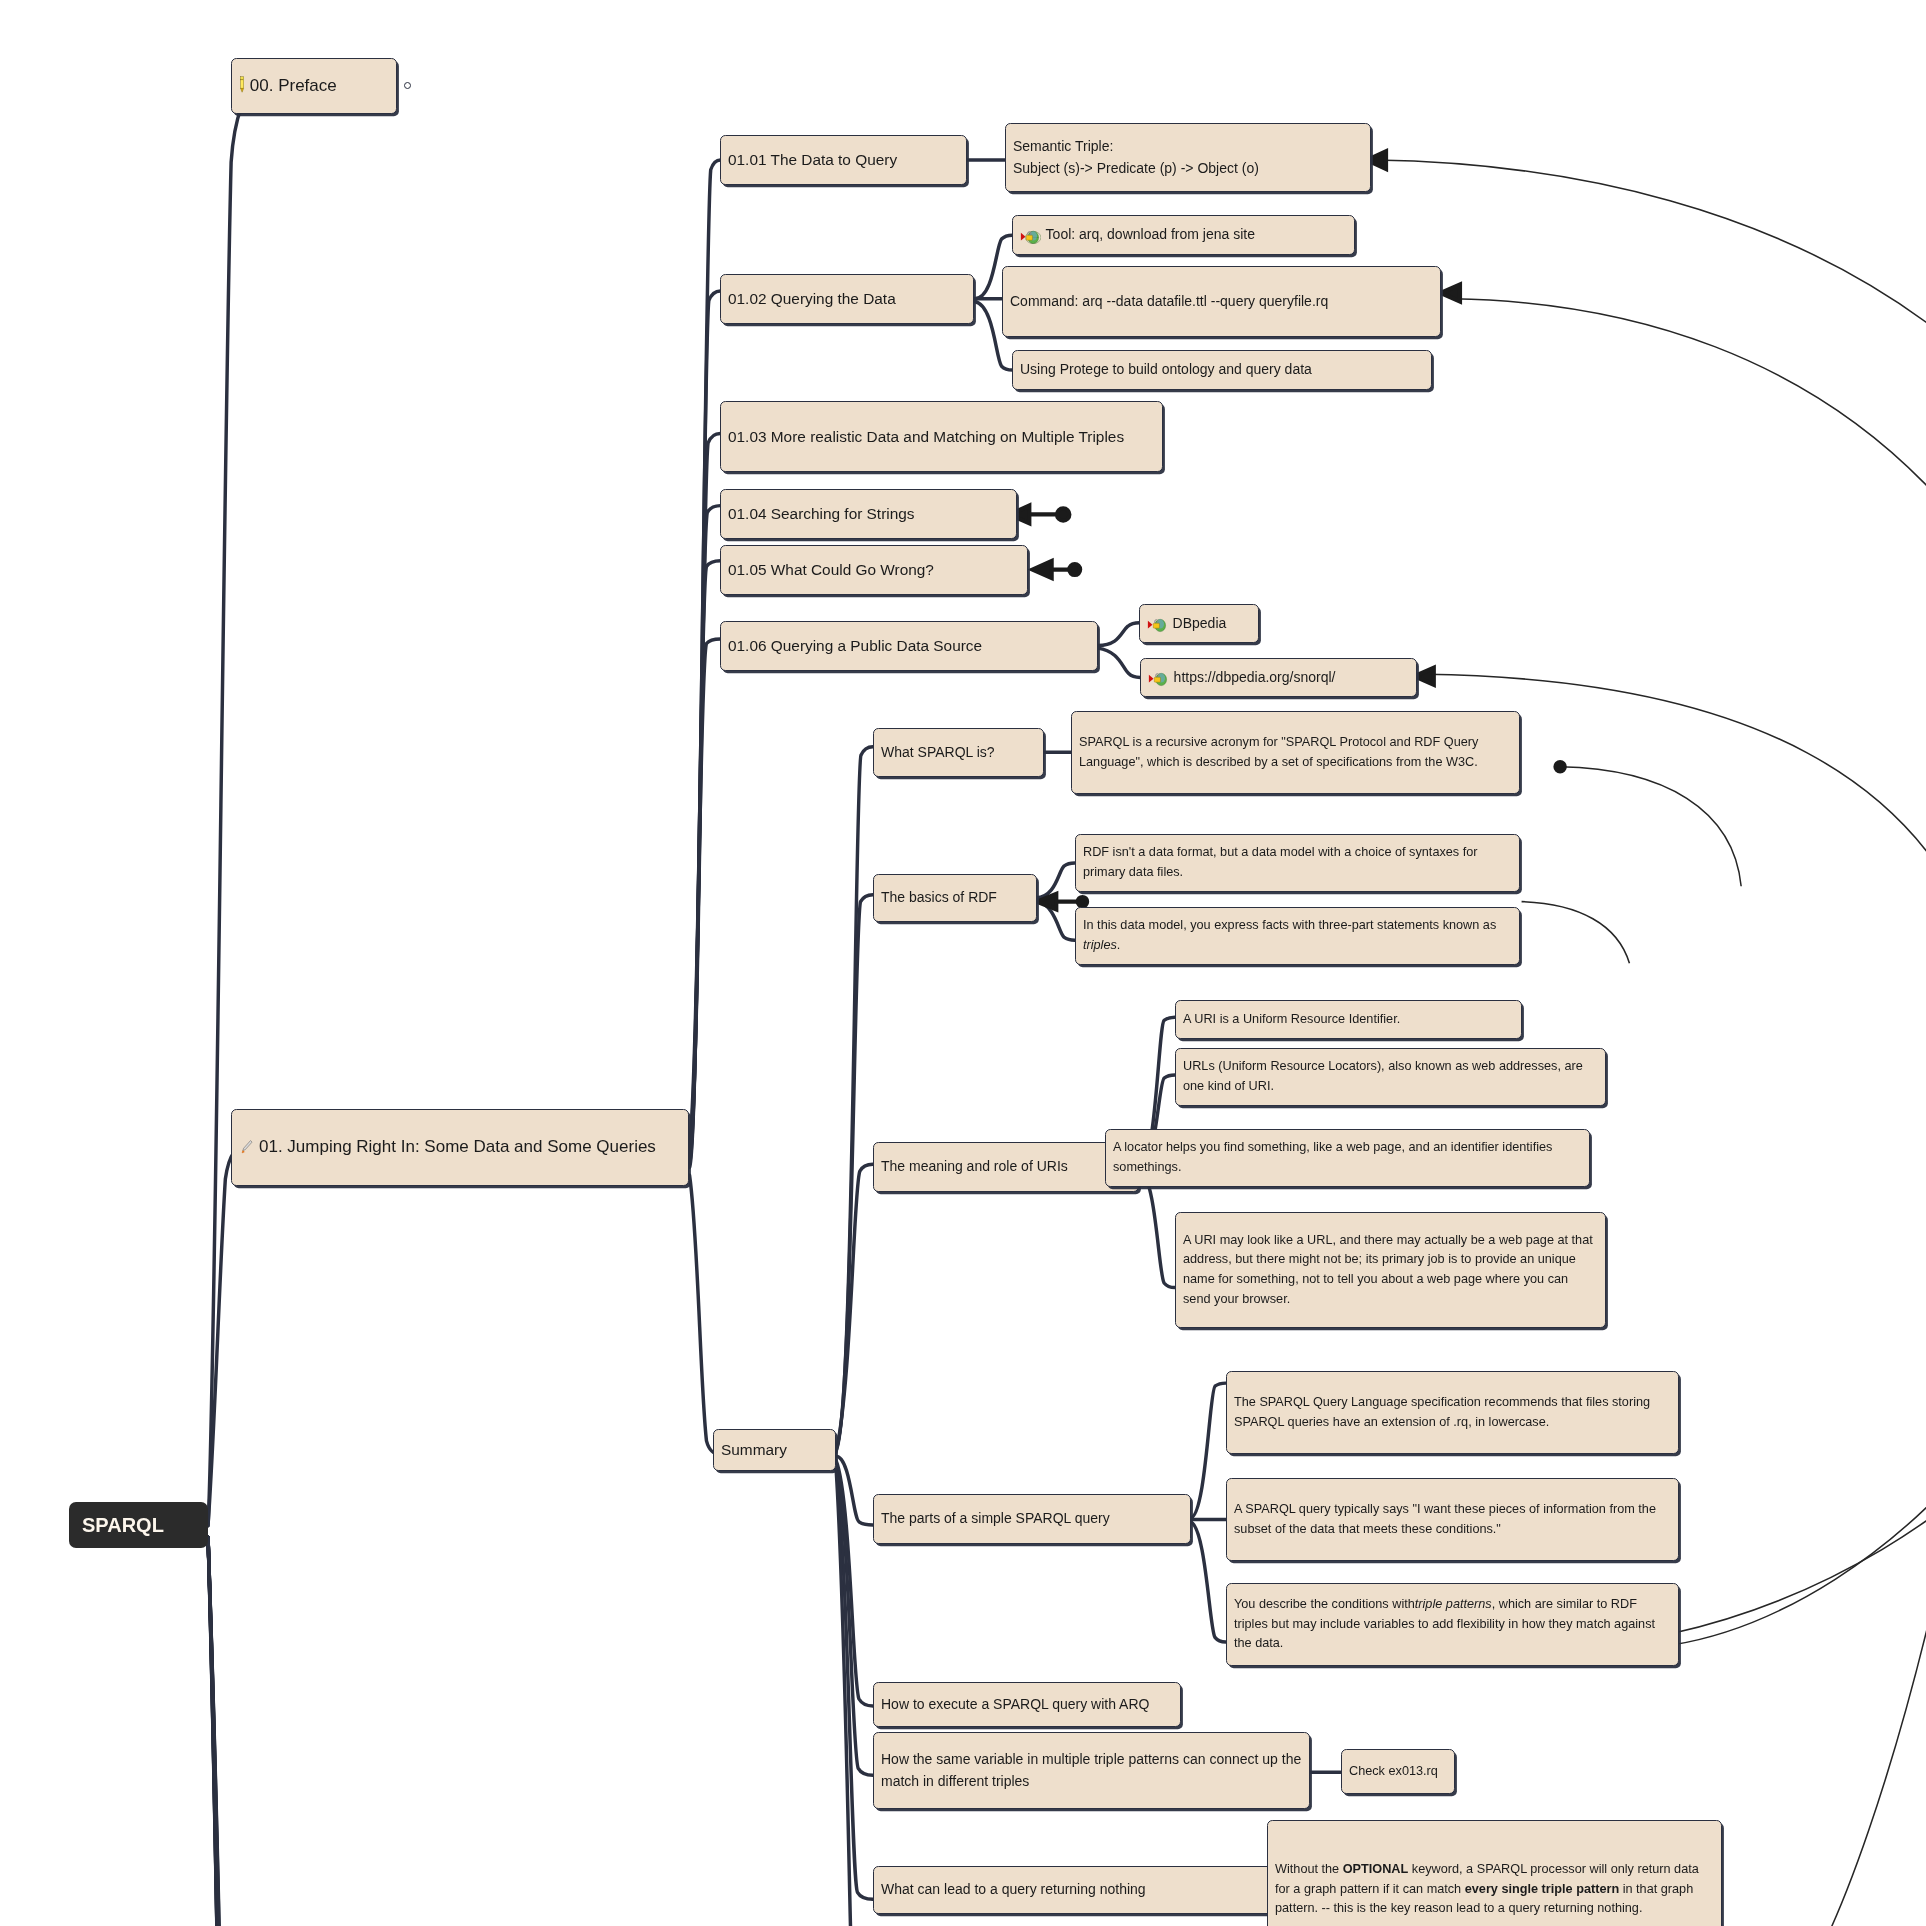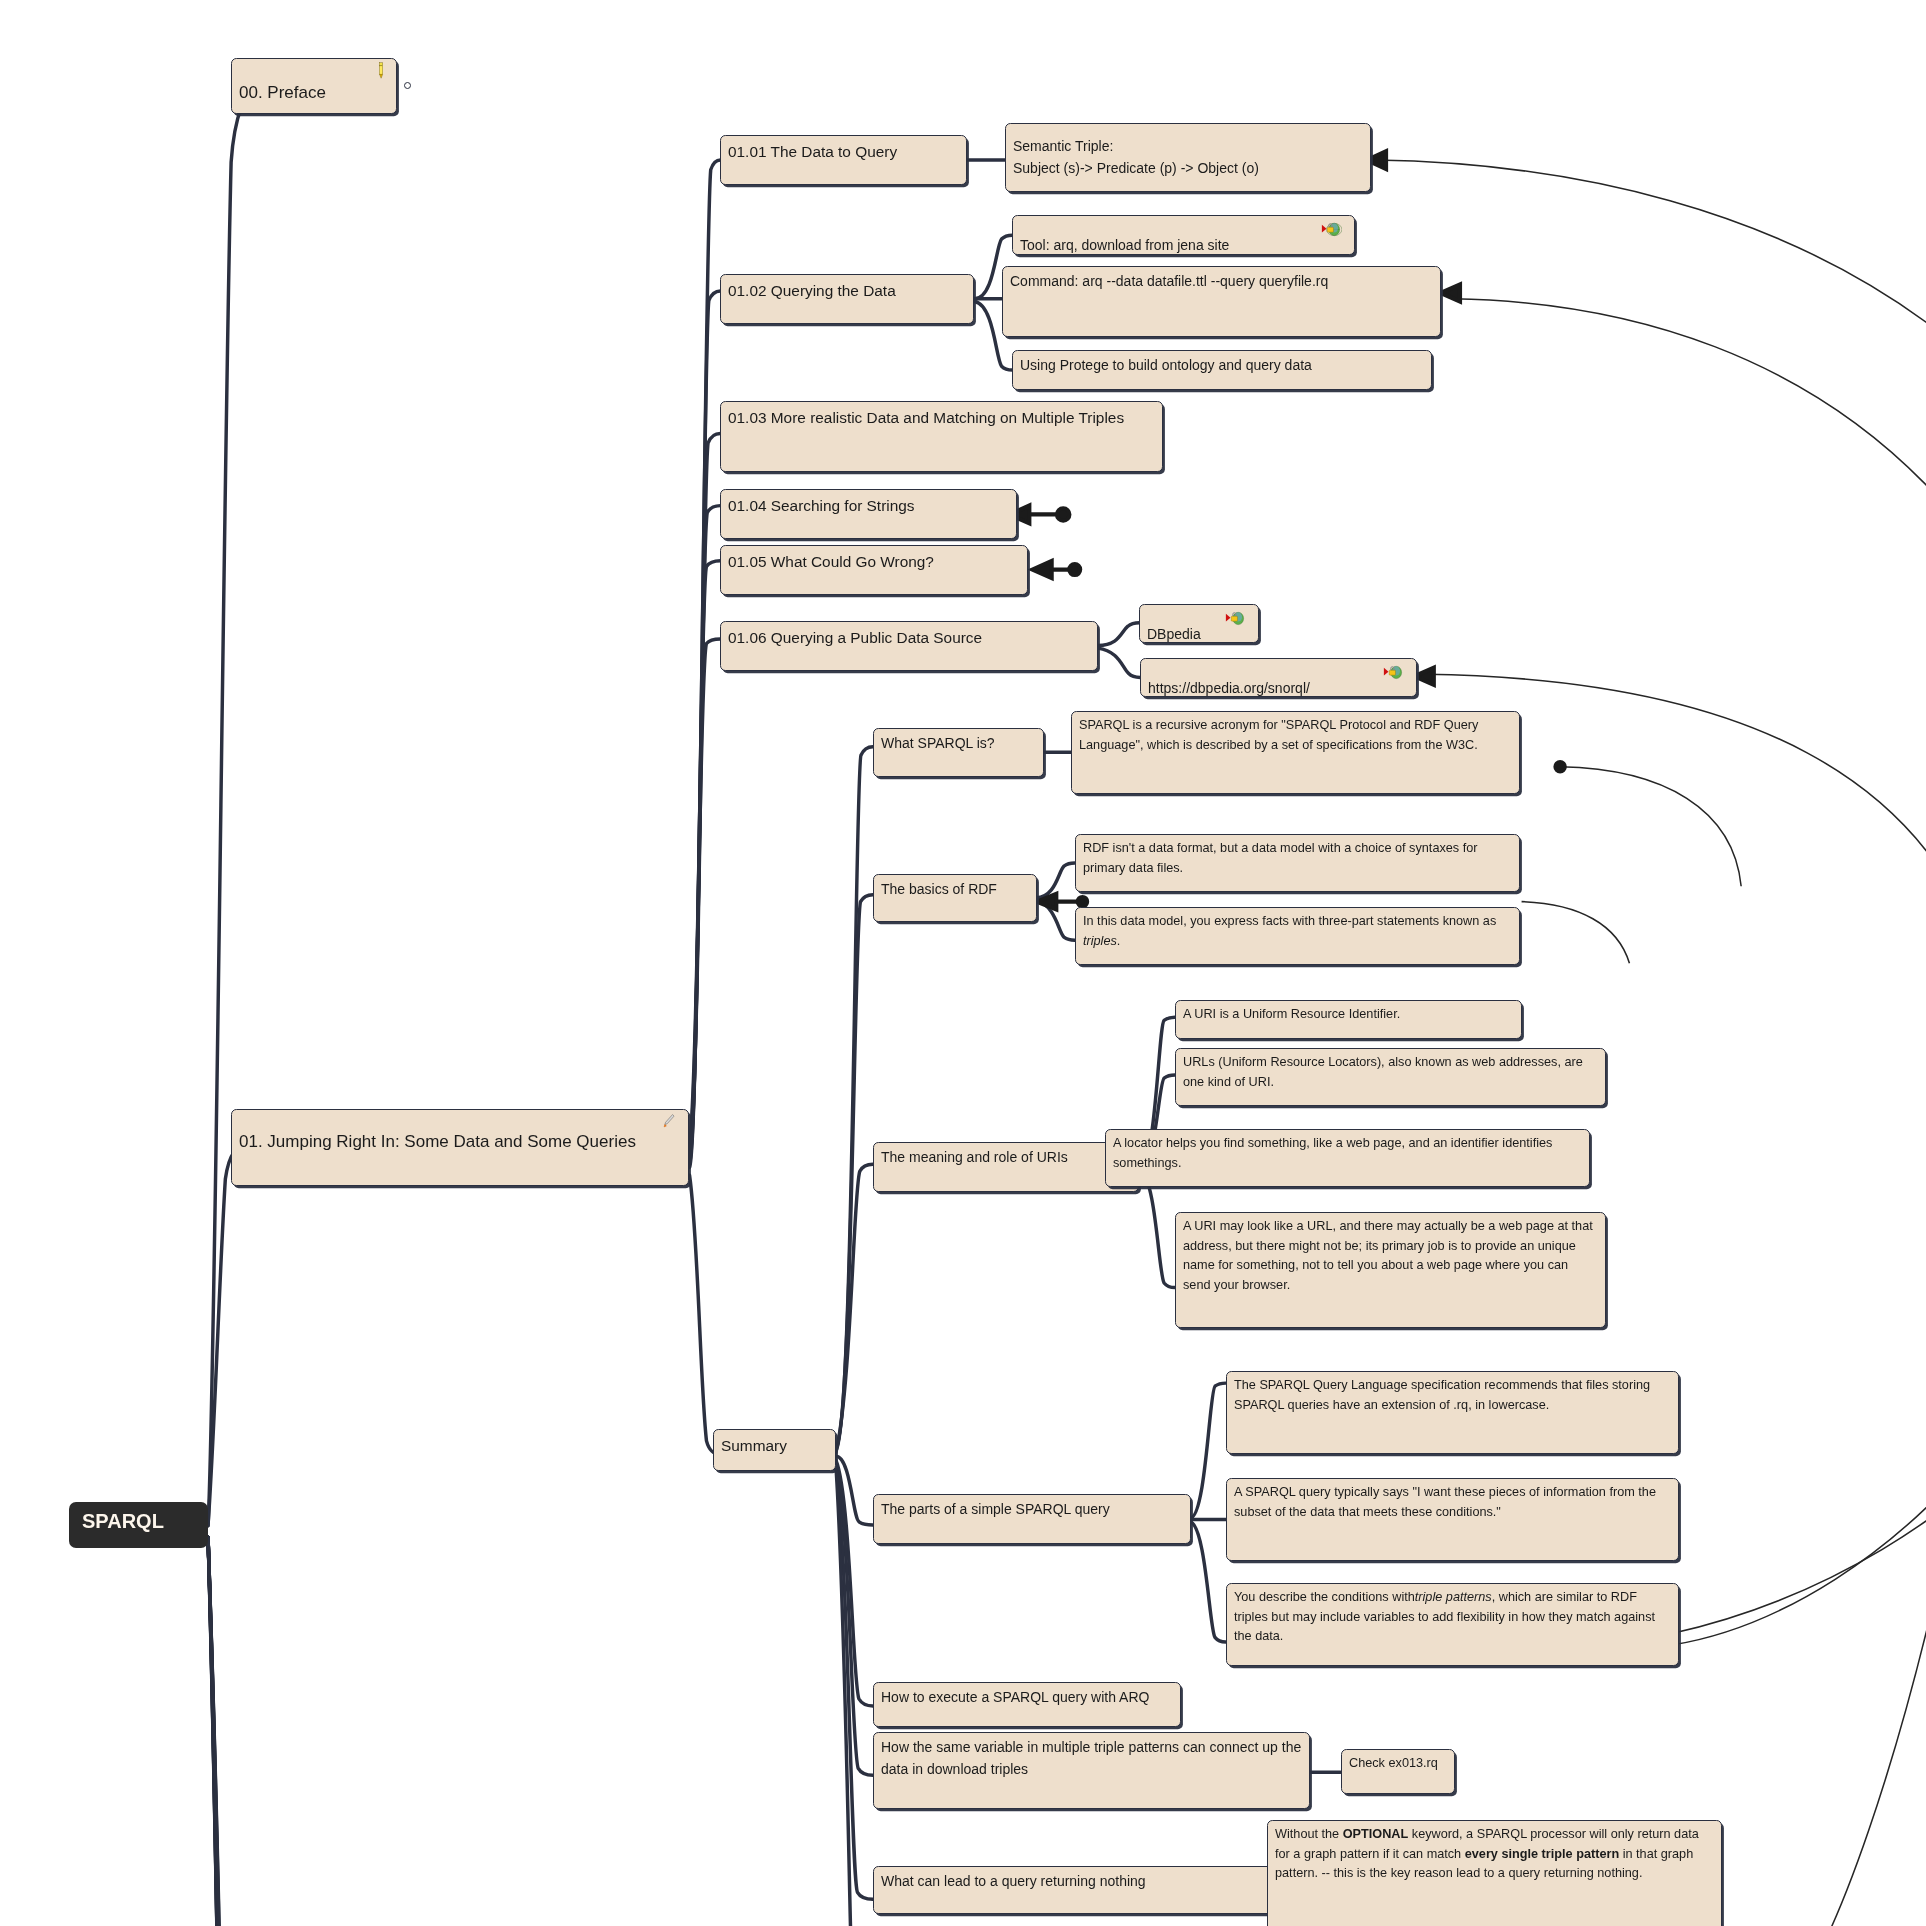--- a/index.html
+++ b/index.html
@@ -8,25 +8,24 @@
   svg.links{position:absolute;left:0;top:0;width:2433px;height:3081px;pointer-events:none;}
 
   .node{
     position:absolute;
     box-sizing:border-box;
     background:#eedfcc;
     border:1.9px solid #2b3040;
     border-radius:5.4px;
     color:#1b1b1b;
     display:flex;
-    align-items:flex-end;
+    align-items:center;
     box-shadow:2.3px 2.7px 0 -0.4px rgba(43,48,64,0.95);
     padding:3.9px 7px;
     line-height:1.55;
-    flex-direction:column;
   }
   .node .txt{display:block;width:100%;}
   .root{
     background:#2b2b2b;
     border:none;
     color:#fdf6ec;
     border-radius:7px;
     font-size:20px;
     font-weight:bold;
     justify-content:flex-start;
@@ -305,21 +304,21 @@
   </div>
   <div class="node lvl4" style="left:1226px; top:1583px; width:453px; height:83px;">
     <span class="txt"><span>You describe the conditions with</span><i>triple patterns</i><span>, which are similar to RDF triples but may include variables to add flexibility in how they match against the data.</span></span>
   </div>
 
   <div class="node lvl3" style="left:873px; top:1682px; width:308px; height:45px;">
     <span class="txt">How to execute a SPARQL query with ARQ</span>
   </div>
 
   <div class="node lvl3" style="left:873px; top:1732px; width:437px; height:77px;">
-    <span class="txt">How the same variable in multiple triple patterns can connect up the data in download triples</span>
+    <span class="txt">How the same variable in multiple triple patterns can connect up the match in different triples</span>
   </div>
   <div class="node lvl4" style="left:1341px; top:1749px; width:114px; height:45px;">
     <span class="txt">Check ex013.rq</span>
   </div>
 
   <div class="node lvl3" style="left:873px; top:1866px; width:403px; height:48px;">
     <span class="txt">What can lead to a query returning nothing</span>
   </div>
   <div class="node lvl4" style="left:1267px; top:1820px; width:455px; height:139px;">
     <span class="txt"><span>Without the </span><b>OPTIONAL</b><span> keyword, a SPARQL processor will only return data for a graph pattern if it can match </span><b>every single triple pattern</b><span> in that graph pattern. -- this is the key reason lead to a query returning nothing.</span></span>

